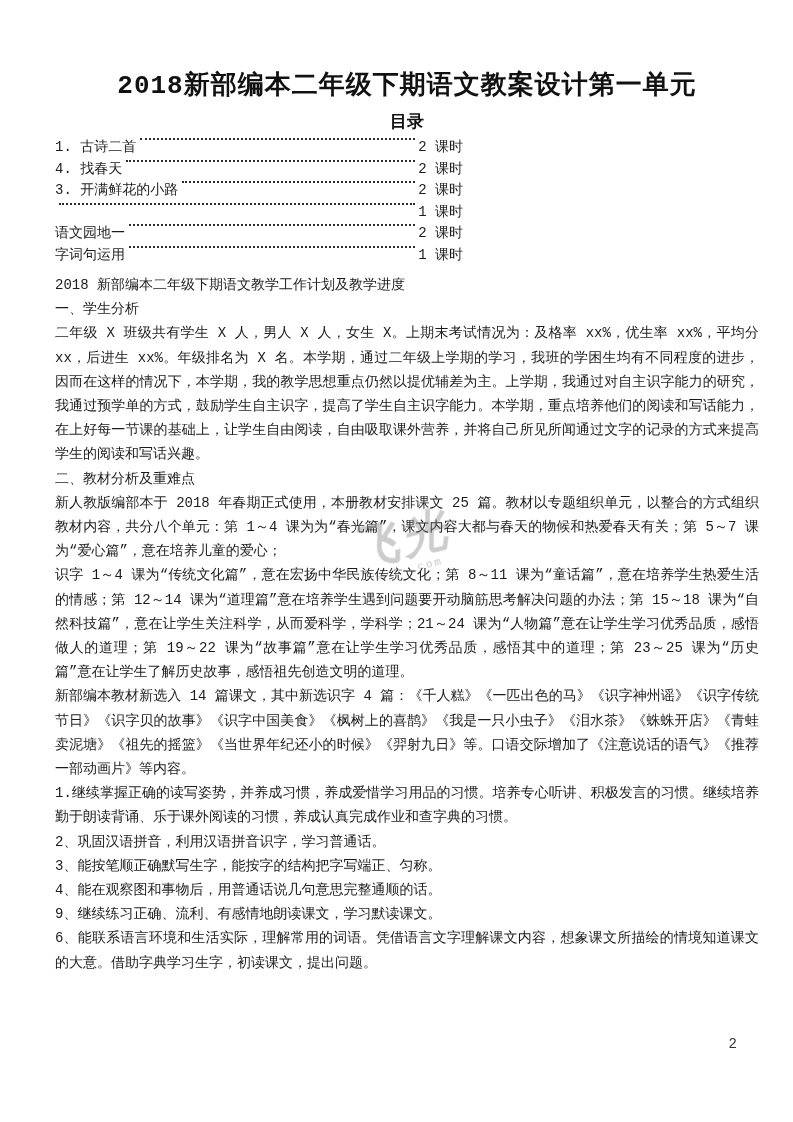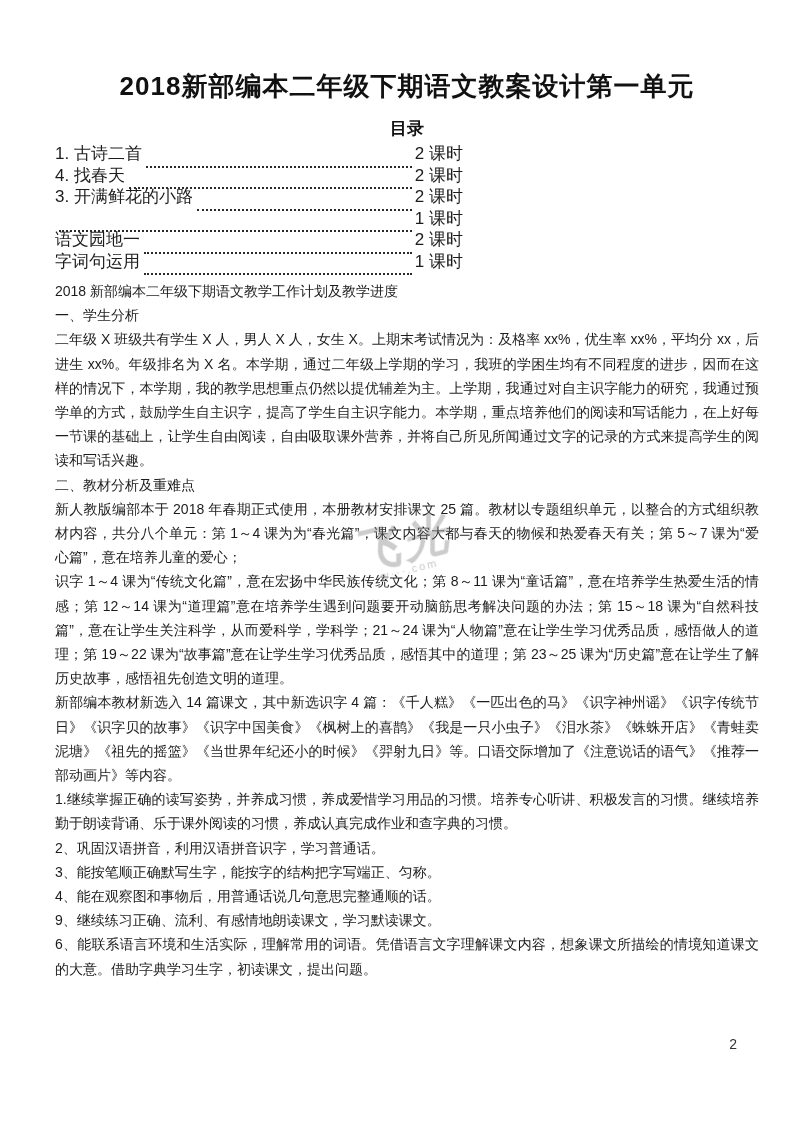--- a/index.html
+++ b/index.html
@@ -3,21 +3,21 @@
 <meta charset="utf-8">
 <style>
   * { margin: 0; padding: 0; box-sizing: border-box; }
   html, body { background: #ffffff; }
   .page {
     position: relative;
     width: 773px;
     height: 1122px;
     margin: 0 auto;
     background: #ffffff;
-    font-family: Liberation Sans, sans-serif;
+    font-family: Liberation Mono, monospace;
     color: #1c1c1c;
     overflow: hidden;
   }
   .content {
     position: absolute;
     left: 45px;
     top: 68px;
     width: 704px;
   }
   .doc-title {
@@ -27,30 +27,30 @@
     color: #111;
     letter-spacing: 1px;
     line-height: 36px;
   }
   .toc-heading {
     text-align: center;
     font-size: 17px;
     font-weight: 700;
     color: #111;
     line-height: 22px;
-    margin-top: 14px;
+    margin-top: 8px;
   }
   .toc {
     width: 408px;
     margin-top: 3px;
   }
   .toc-row {
     display: flex;
-    align-items: flex-end;
-    font-size: 17px;
+    align-items: flex-start;
+    font-size: 14px;
     line-height: 21.5px;
     color: #1c1c1c;
     white-space: nowrap;
   }
   .toc-leader {
     flex: 1 1 auto;
     position: relative;
     margin: 0 3px 0 4px;
     min-width: 30px;
   }

